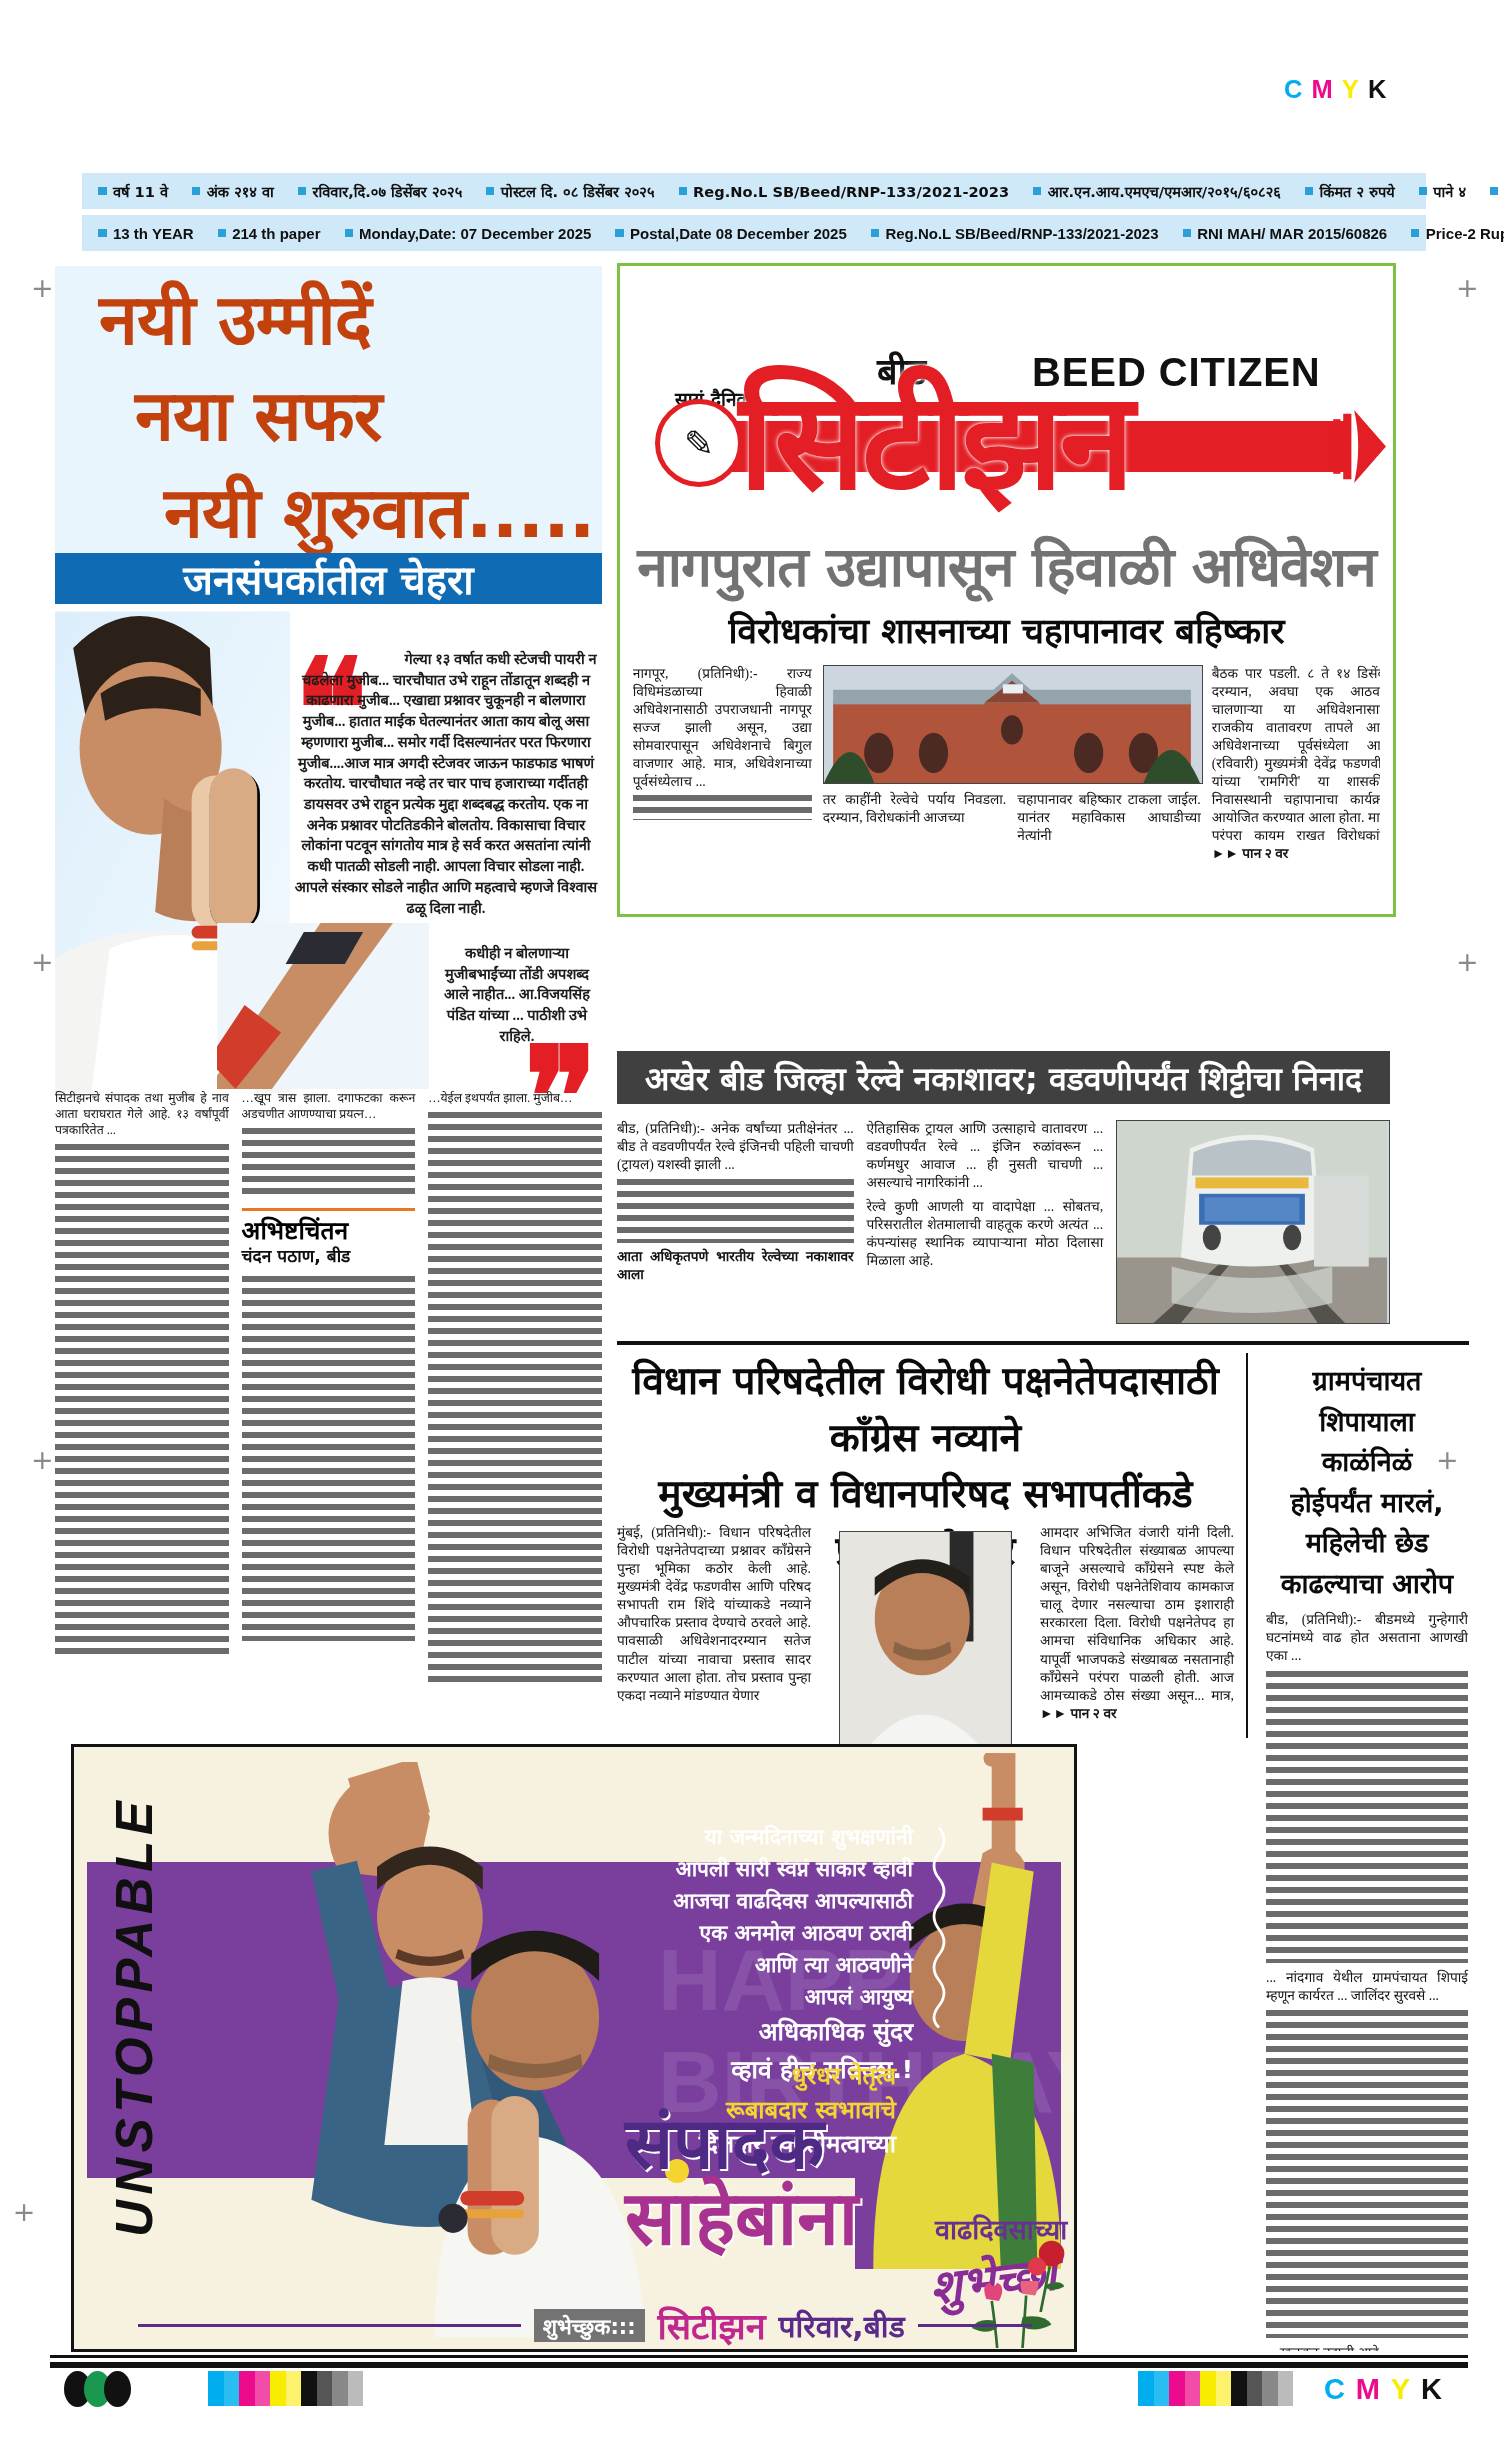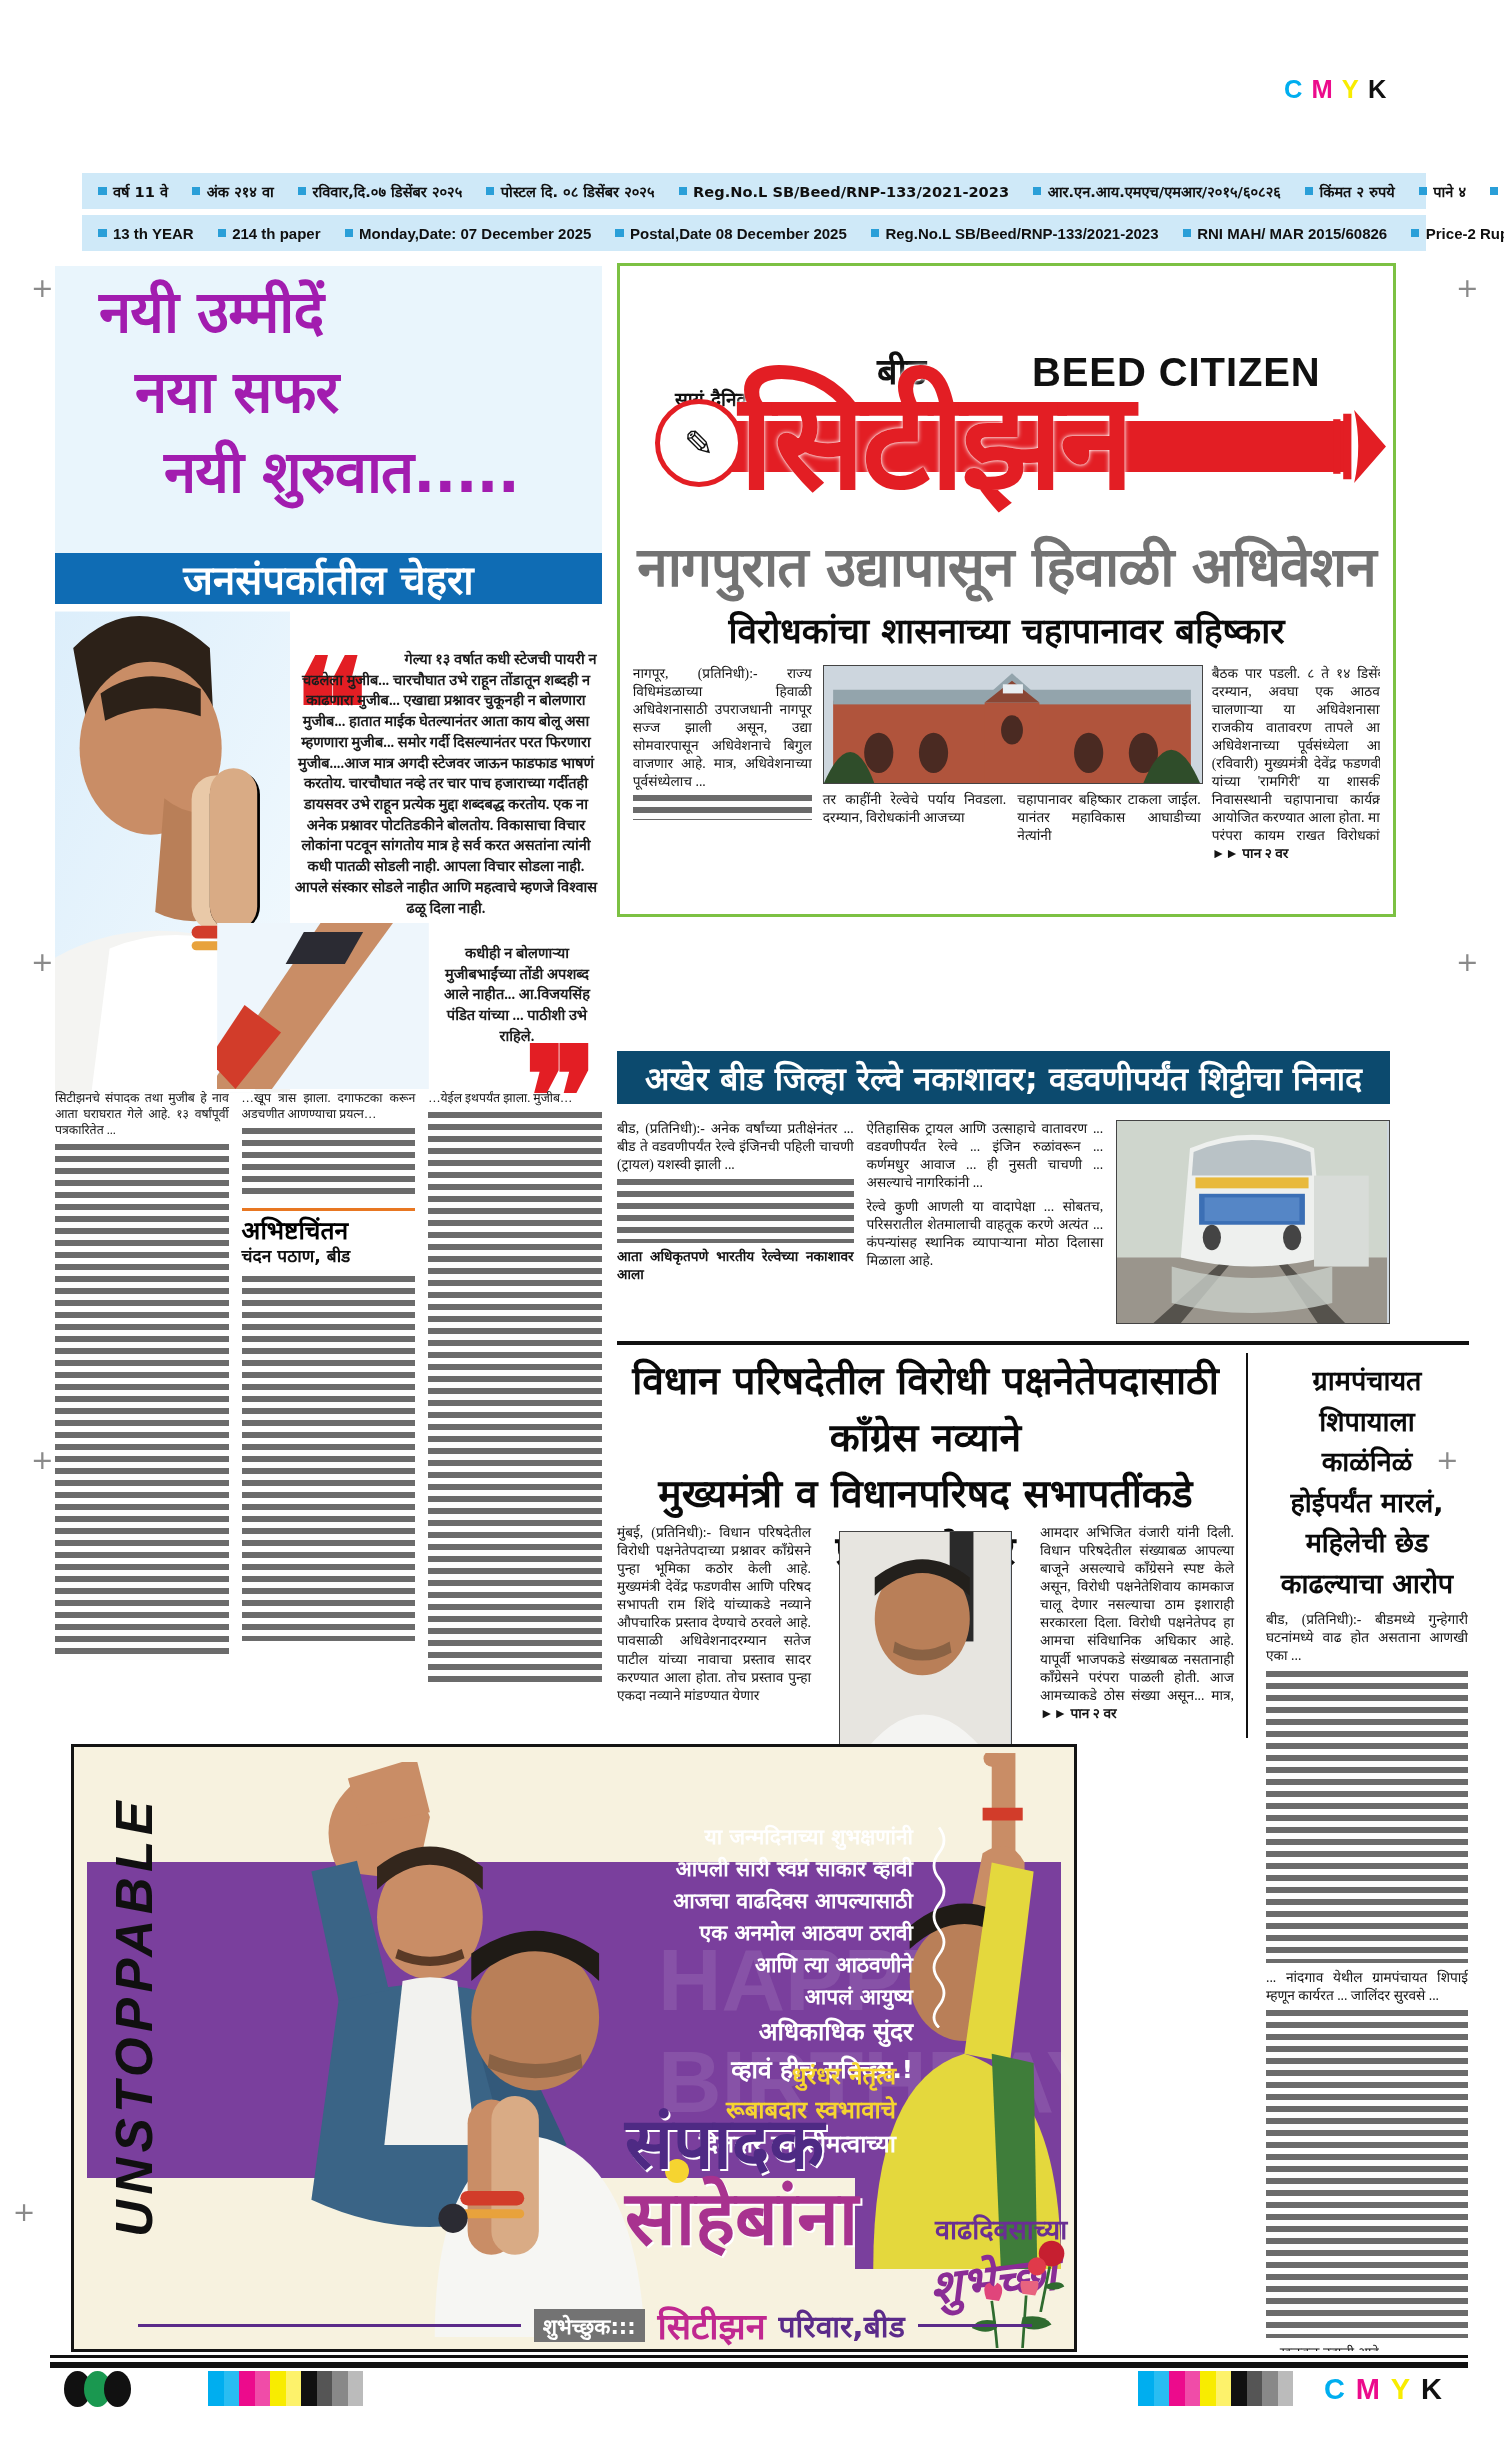--- a/index.html
+++ b/index.html
@@ -13,41 +13,41 @@
   .greek{background-image:repeating-linear-gradient(180deg,#3a3a3a 0,#3a3a3a 6.4px,#fff 6.4px,#fff 12px);
          opacity:.75;}
   .regmark{color:#8a8a8a;font-size:27px;font-weight:400;line-height:1;}
   
   .strip{background:#cfe9f8;display:flex;align-items:center;gap:24px;padding:0 16.4px;}
   .strip .it{display:flex;align-items:center;font-weight:bold;font-size:14.6px;color:#101010;white-space:nowrap;}
   .strip .it::before{content:"";width:8.2px;height:8.2px;background:#2a9fd8;margin-right:6.4px;flex:none;}
   .strip.en .it{font-family:"Liberation Sans","DejaVu Sans",sans-serif;font-size:15px;}
   
   .feat-box{background:#e9f5fc;}
-  .feat-line{font-weight:900;font-size:58px;line-height:1.38;color:#a21caf;letter-spacing:-0.9px;}
+  .feat-line{font-weight:900;font-size:70px;line-height:1.38;color:#c2410c;letter-spacing:-0.9px;}
   .kicker{background:#0f6cb4;color:#fff;font-weight:900;font-size:40px;display:flex;
           align-items:center;justify-content:center;}
   .quote-txt{font-family:"Liberation Serif","DejaVu Serif",serif;font-weight:bold;font-size:14.6px;
              line-height:1.42;color:#1c1c1c;text-align:center;}
   .bigquote{color:#e31e24;font-size:137px;line-height:.6;font-weight:900;font-family:"Liberation Serif",serif;}
   .wishbox{border-top:3.6px solid #e87722;padding-top:5.5px;}
   .wish-title{color:#000000;font-weight:900;font-size:24.6px;line-height:1.1;}
   .wish-author{color:#111;font-weight:900;font-size:17.3px;}
   
   .greenbox{border:3.6px solid #7cc143;background:#fff;}
   .logo-bar{background:#e31e24;border-radius:4.6px;}
   .logo-circle{background:#fff;border:5.5px solid #e31e24;border-radius:50%;display:flex;
                align-items:center;justify-content:center;font-size:36px;color:#111;}
   .logo-main{color:#e31e24;font-weight:900;font-size:135px;line-height:1;letter-spacing:-3.6px;
              text-shadow:0 0 5.5px #fff,0 0 1.8px #fff;}
   .lead-head{font-weight:900;font-size:55px;line-height:1.15;text-align:center;color:#737373;letter-spacing:-0.9px;}
   .lead-sub{font-weight:900;font-size:35px;line-height:1.1;text-align:center;color:#0a0a0a;}
   .rail-head{font-weight:900;font-size:53px;line-height:1.15;text-align:center;color:#0a0a0a;}
   .rail-head .red{color:#e31e24;}
-  .band{background:#0c4a6e;color:#fff;font-weight:900;font-size:32px;display:flex;
+  .band{background:#404040;color:#fff;font-weight:900;font-size:32px;display:flex;
         align-items:center;justify-content:center;}
   .council-head{font-weight:900;font-size:39px;line-height:1.45;text-align:center;color:#0a0a0a;}
   .crime-head{font-weight:900;font-size:27px;line-height:1.5;text-align:center;color:#0a0a0a;}
   .jump{font-weight:bold;font-family:"Liberation Serif",serif;}
   .photo{border:1.8px solid #444;overflow:hidden;background:#cfd8e0;}
   
   .adbox{background:#f7f2df;border:3.6px solid #141414;overflow:hidden;}
   .ad-purple{background:#7a3f9d;}
   .unstoppable{writing-mode:vertical-rl;transform:rotate(180deg);font-weight:900;font-size:51px;
                letter-spacing:5.5px;color:#101010;font-family:"Liberation Sans",sans-serif;font-style:italic;}

